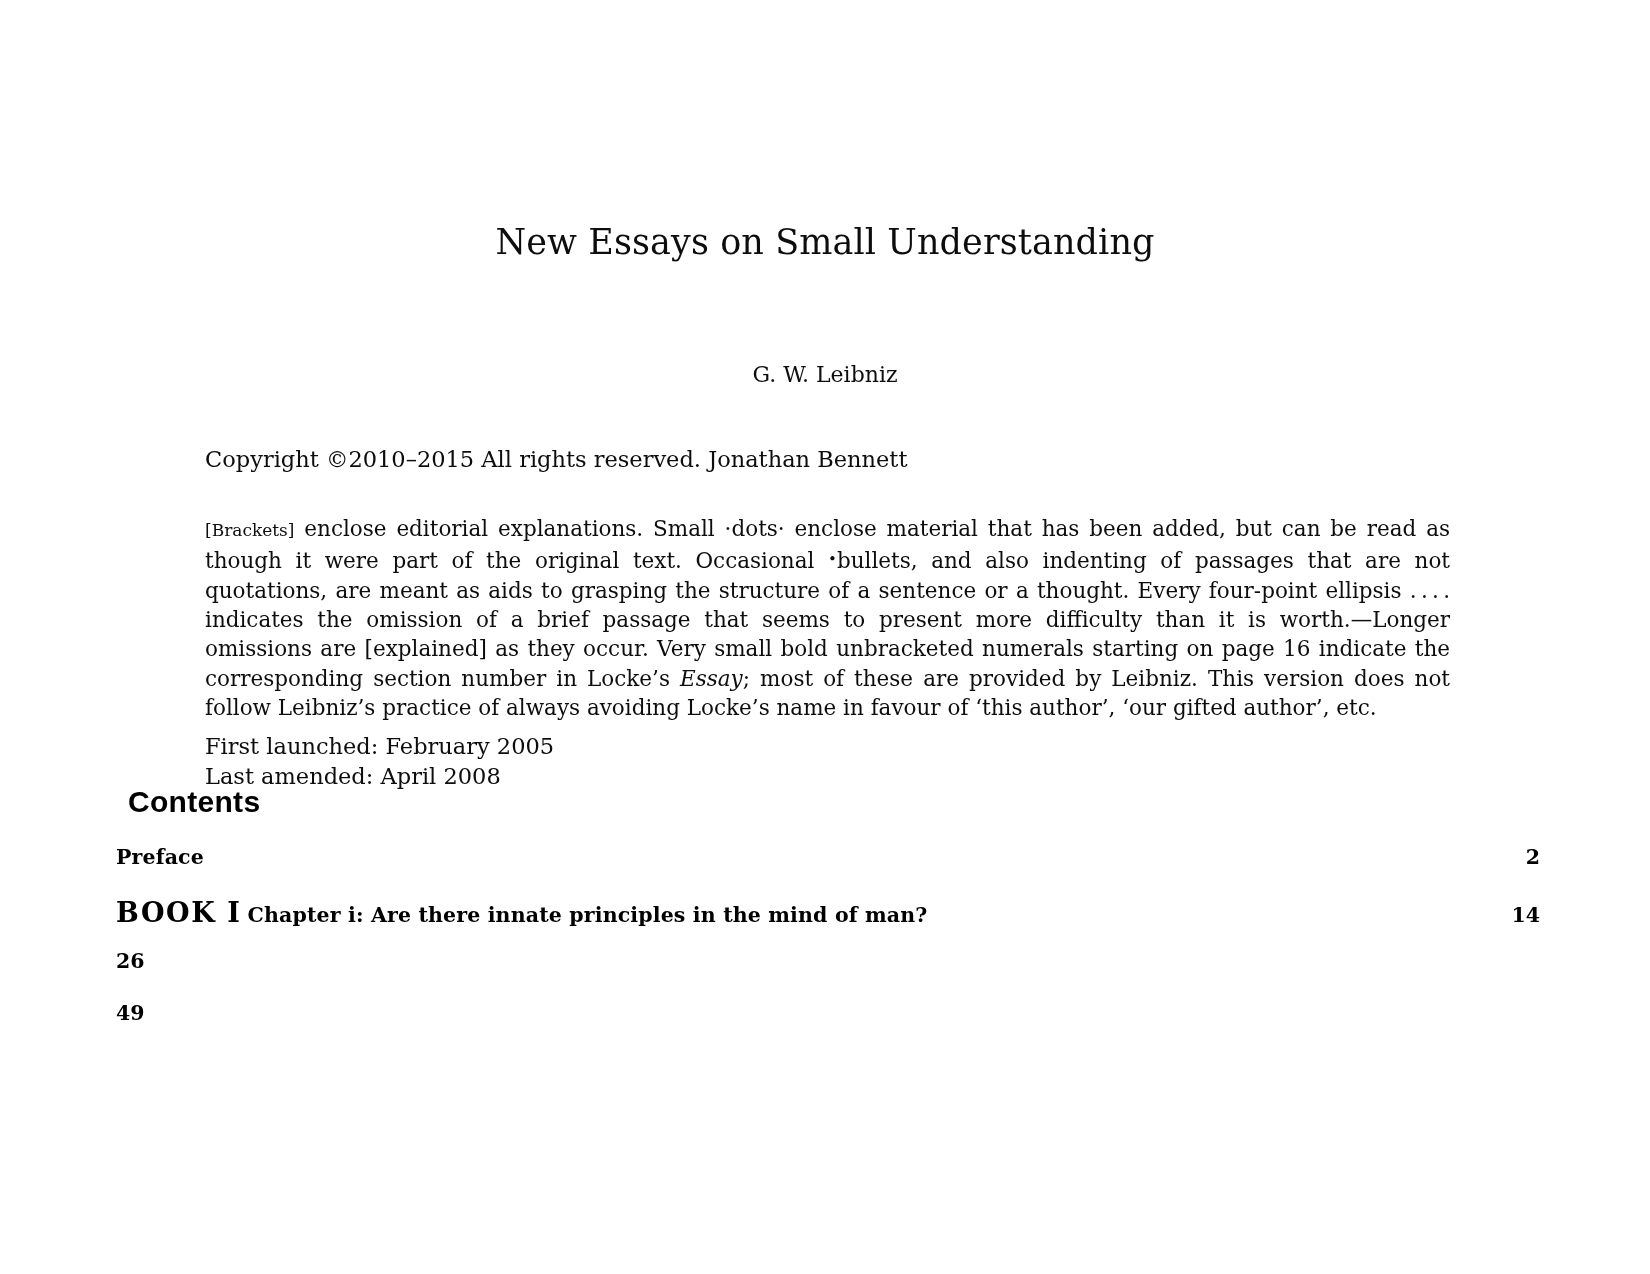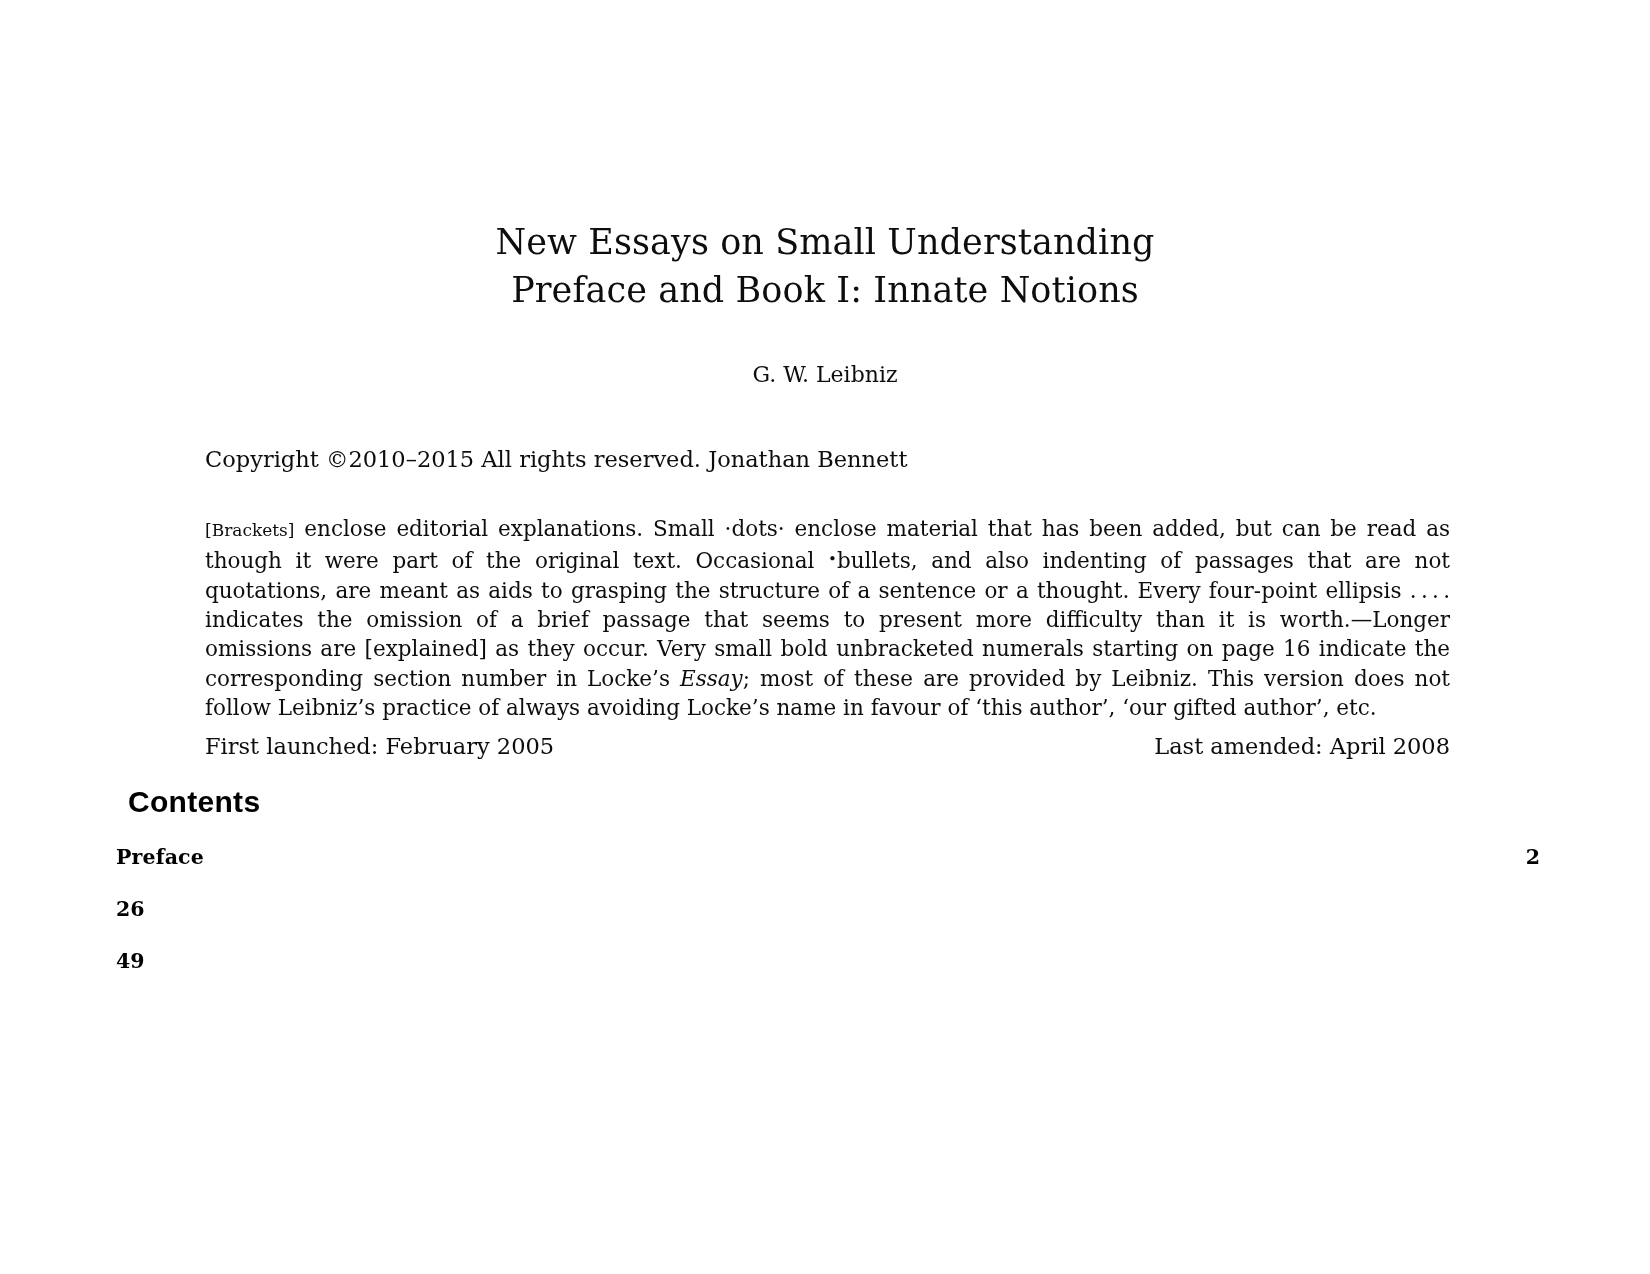--- a/index.html
+++ b/index.html
@@ -90,20 +90,21 @@
   .launch-row {
     position: relative;
     margin-top: 9px;
     font-family: "DejaVu Serif", "Liberation Serif", serif;
     font-size: 22.5px;
     line-height: 30px;
     color: #0d0d0d;
     display: flex;
     justify-content: space-between;
     align-items: baseline;
+    flex-direction: column;
   }
   .launch-row .left, .launch-row .right { white-space: nowrap; }
 
   
   .contents-heading {
     position: absolute;
     left: 128px;
     top: 784px;
     font-family: Liberation Sans, sans-serif;
     font-weight: 700;
@@ -143,21 +144,20 @@
     white-space: nowrap;
   }
 </style>
 </head>
 <body>
 
 <div class="page">
 
   <div class="title-block">
     <div class="title-line">New Essays on Small Understanding</div>
-    <div class="title-line">Preface and Book I: Innate Notions</div>
   </div>
 
   <div class="author-line">G. W. Leibniz</div>
 
   <div class="frontmatter">
 
     <div class="copyright">Copyright ©2010–2015 All rights reserved. Jonathan Bennett</div>
 
     <div class="blurb"><span class="small-caps-brackets">[Brackets]</span><span> enclose editorial explanations. Small ·dots· enclose material that has been added, but can be read as though it were part of the original text. Occasional </span><span class="bullet">•</span><span>bullets, and also indenting of passages that are not quotations, are meant as aids to grasping the structure of a sentence or a thought. Every four-point ellipsis . . . . indicates the omission of a brief passage that seems to present more difficulty than it is worth.—Longer omissions are [explained] as they occur. Very small bold unbracketed numerals starting on page 16 indicate the corresponding section number in Locke’s </span><em>Essay</em><span>; most of these are provided by Leibniz. This version does not follow Leibniz’s practice of always avoiding Locke’s name in favour of ‘this author’, ‘our gifted author’, etc.</span></div>
 
@@ -170,20 +170,24 @@
 
   <div class="contents-heading">Contents</div>
 
   <div class="toc">
 
     <div class="toc-row">
       <span class="toc-label">Preface</span>
       <span class="toc-page">2</span>
     </div>
 
+    <div class="toc-row">
+      <span class="toc-label"><span class="book-tag">BOOK I</span><span>Chapter i: Are there innate principles in the mind of man?</span></span>
+      <span class="toc-page">14</span>
+    </div>
 
     <div class="toc-row">
       <span class="toc-page">26</span>
     </div>
 
     <div class="toc-row">
       <span class="toc-page">49</span>
     </div>
 
   </div>

